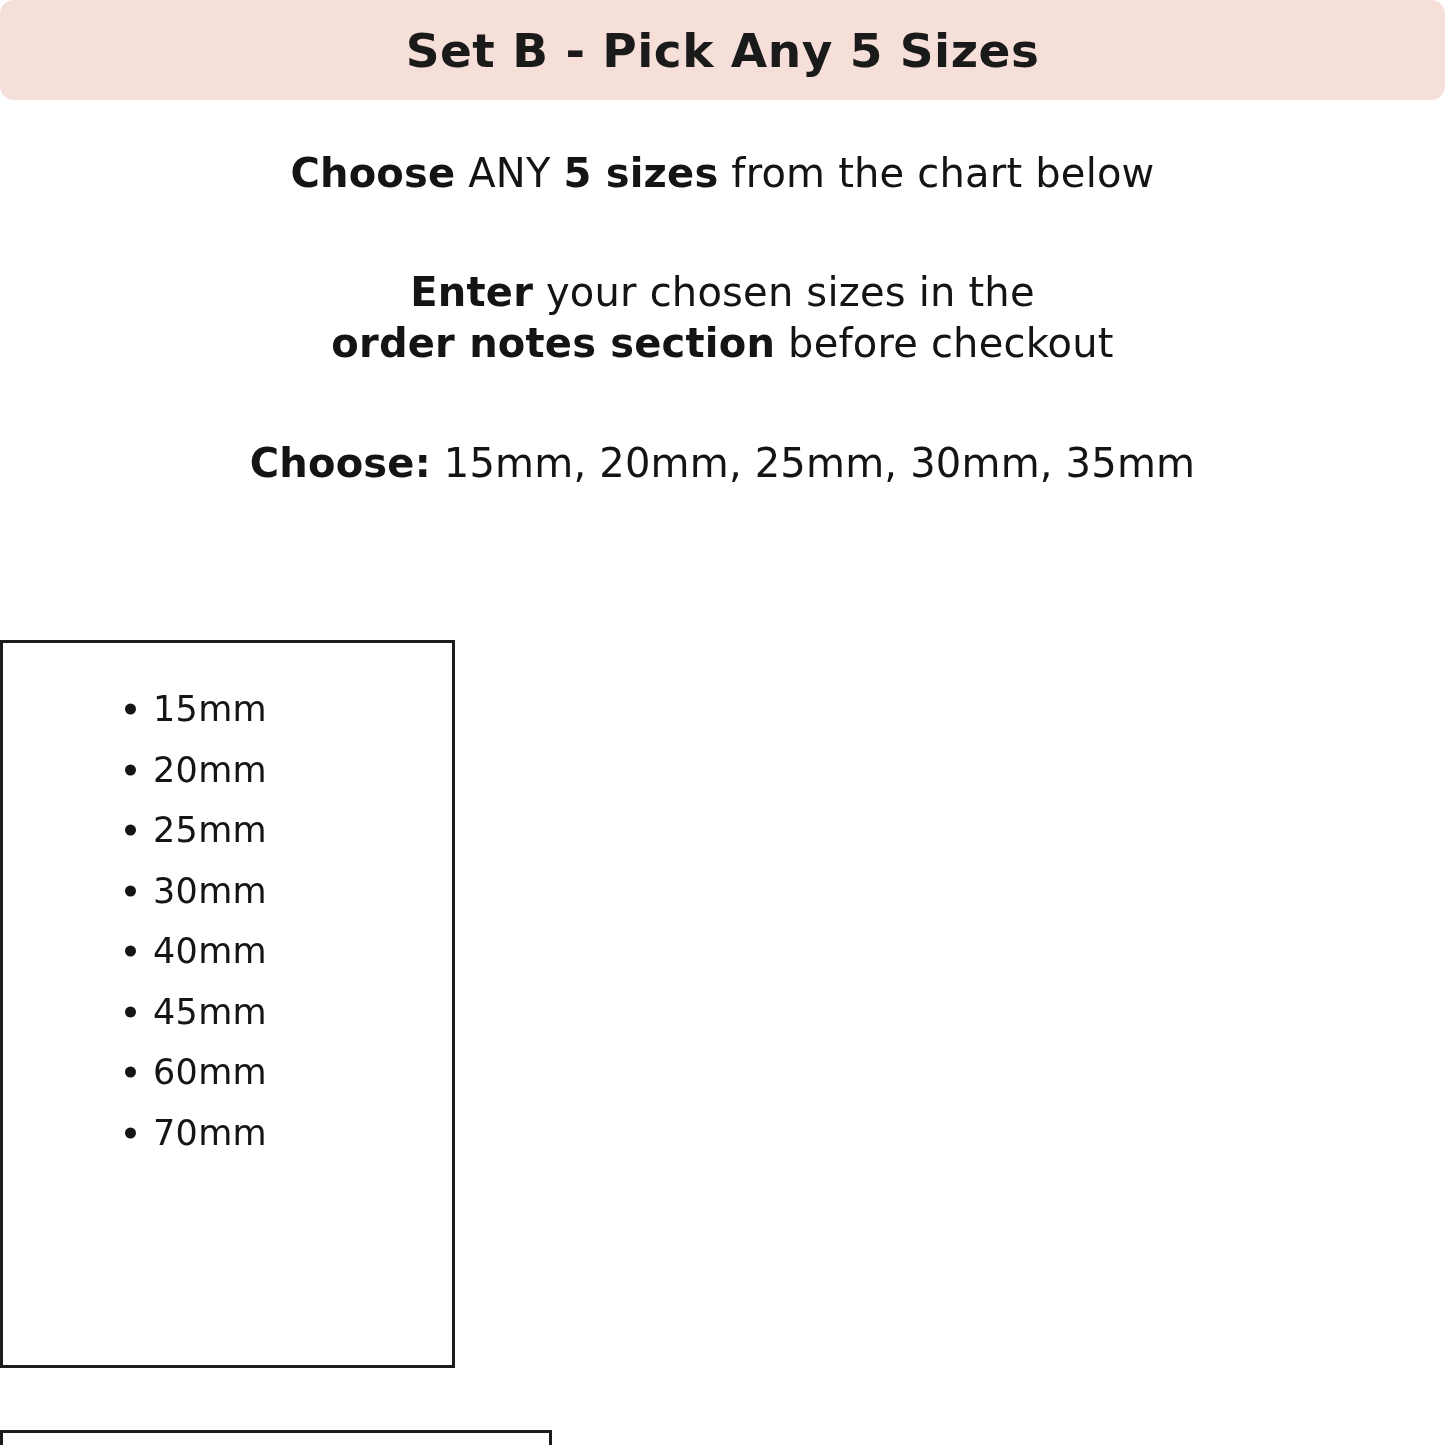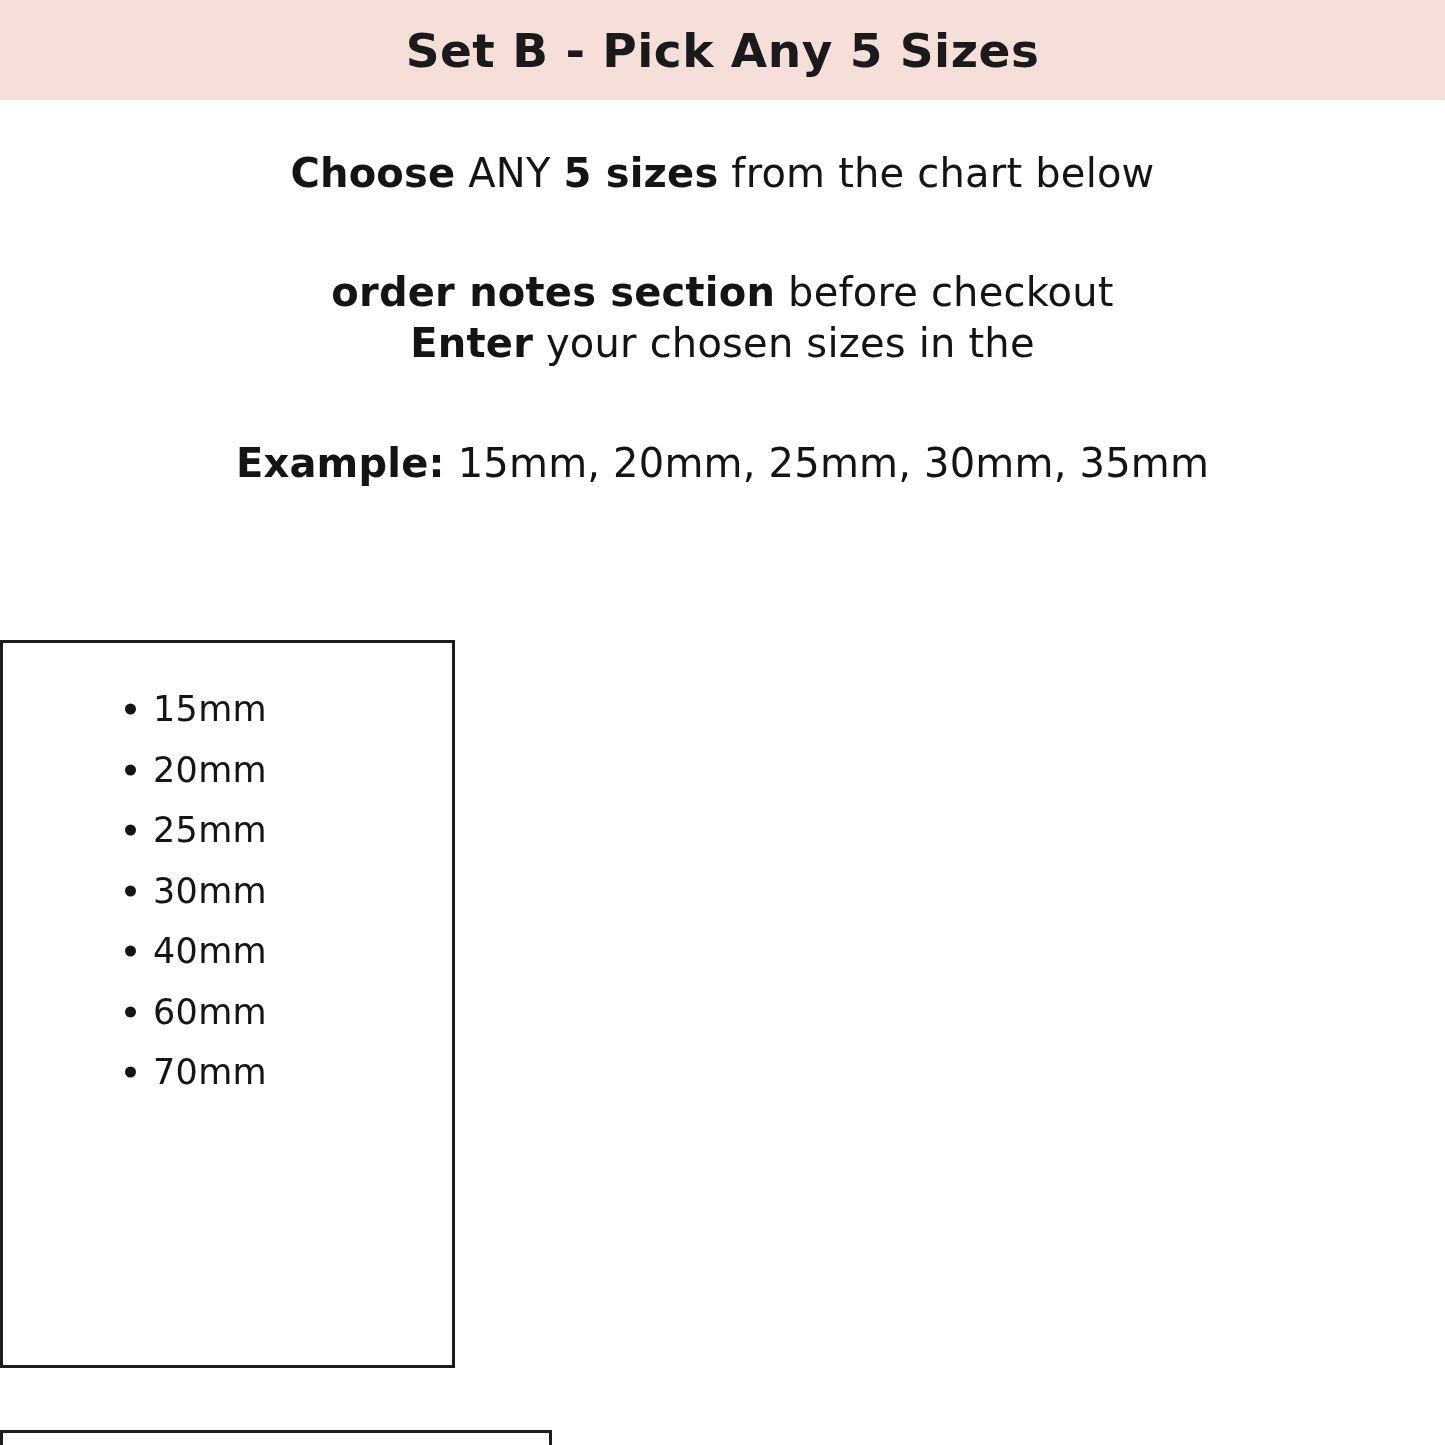--- a/index.html
+++ b/index.html
@@ -18,20 +18,21 @@
 
   
   .banner {
     width: 100%;
     height: 100px;
     background: #f6ded9;
     display: flex;
     align-items: center;
     justify-content: center;
     box-sizing: border-box;
+    border-radius: 14px;
   }
   .banner-title {
     font-size: 47px;
     font-weight: 700;
     letter-spacing: 0.5px;
     color: #1a1a1a;
     white-space: nowrap;
   }
 
   
@@ -120,42 +121,43 @@
 
 <div class="instructions">
 
   <div class="line">
     <span class="b">Choose</span><span> ANY </span><span class="b">5 sizes</span><span> from the chart below</span>
   </div>
 
   <div class="gap-1"></div>
 
   <div class="line">
+    <span class="b">Enter</span><span> your chosen sizes in the</span>
+  </div>
+  <div class="line">
     <span class="b">order notes section</span><span> before checkout</span>
   </div>
-  <div class="line">
-    <span class="b">Enter</span><span> your chosen sizes in the</span>
-  </div>
 
   <div class="gap-2"></div>
 
   <div class="line">
-    <span class="b">Example:</span><span> 15mm, 20mm, 25mm, 30mm, 35mm</span>
+    <span class="b">Choose:</span><span> 15mm, 20mm, 25mm, 30mm, 35mm</span>
   </div>
 </div>
 
 <div class="panels">
 
   <div class="panel panel-sizes">
     <ul class="size-list">
       <li><span class="dot"></span><span>15mm</span></li>
       <li><span class="dot"></span><span>20mm</span></li>
       <li><span class="dot"></span><span>25mm</span></li>
       <li><span class="dot"></span><span>30mm</span></li>
       <li><span class="dot"></span><span>40mm</span></li>
+      <li><span class="dot"></span><span>45mm</span></li>
       <li><span class="dot"></span><span>60mm</span></li>
       <li><span class="dot"></span><span>70mm</span></li>
     </ul>
   </div>
 
   <div class="panel panel-image">
 
     <div class="fish" style="left:60px; top:42px;">
       <svg width="200" height="105" viewBox="0 0 200 105">
         <defs>

